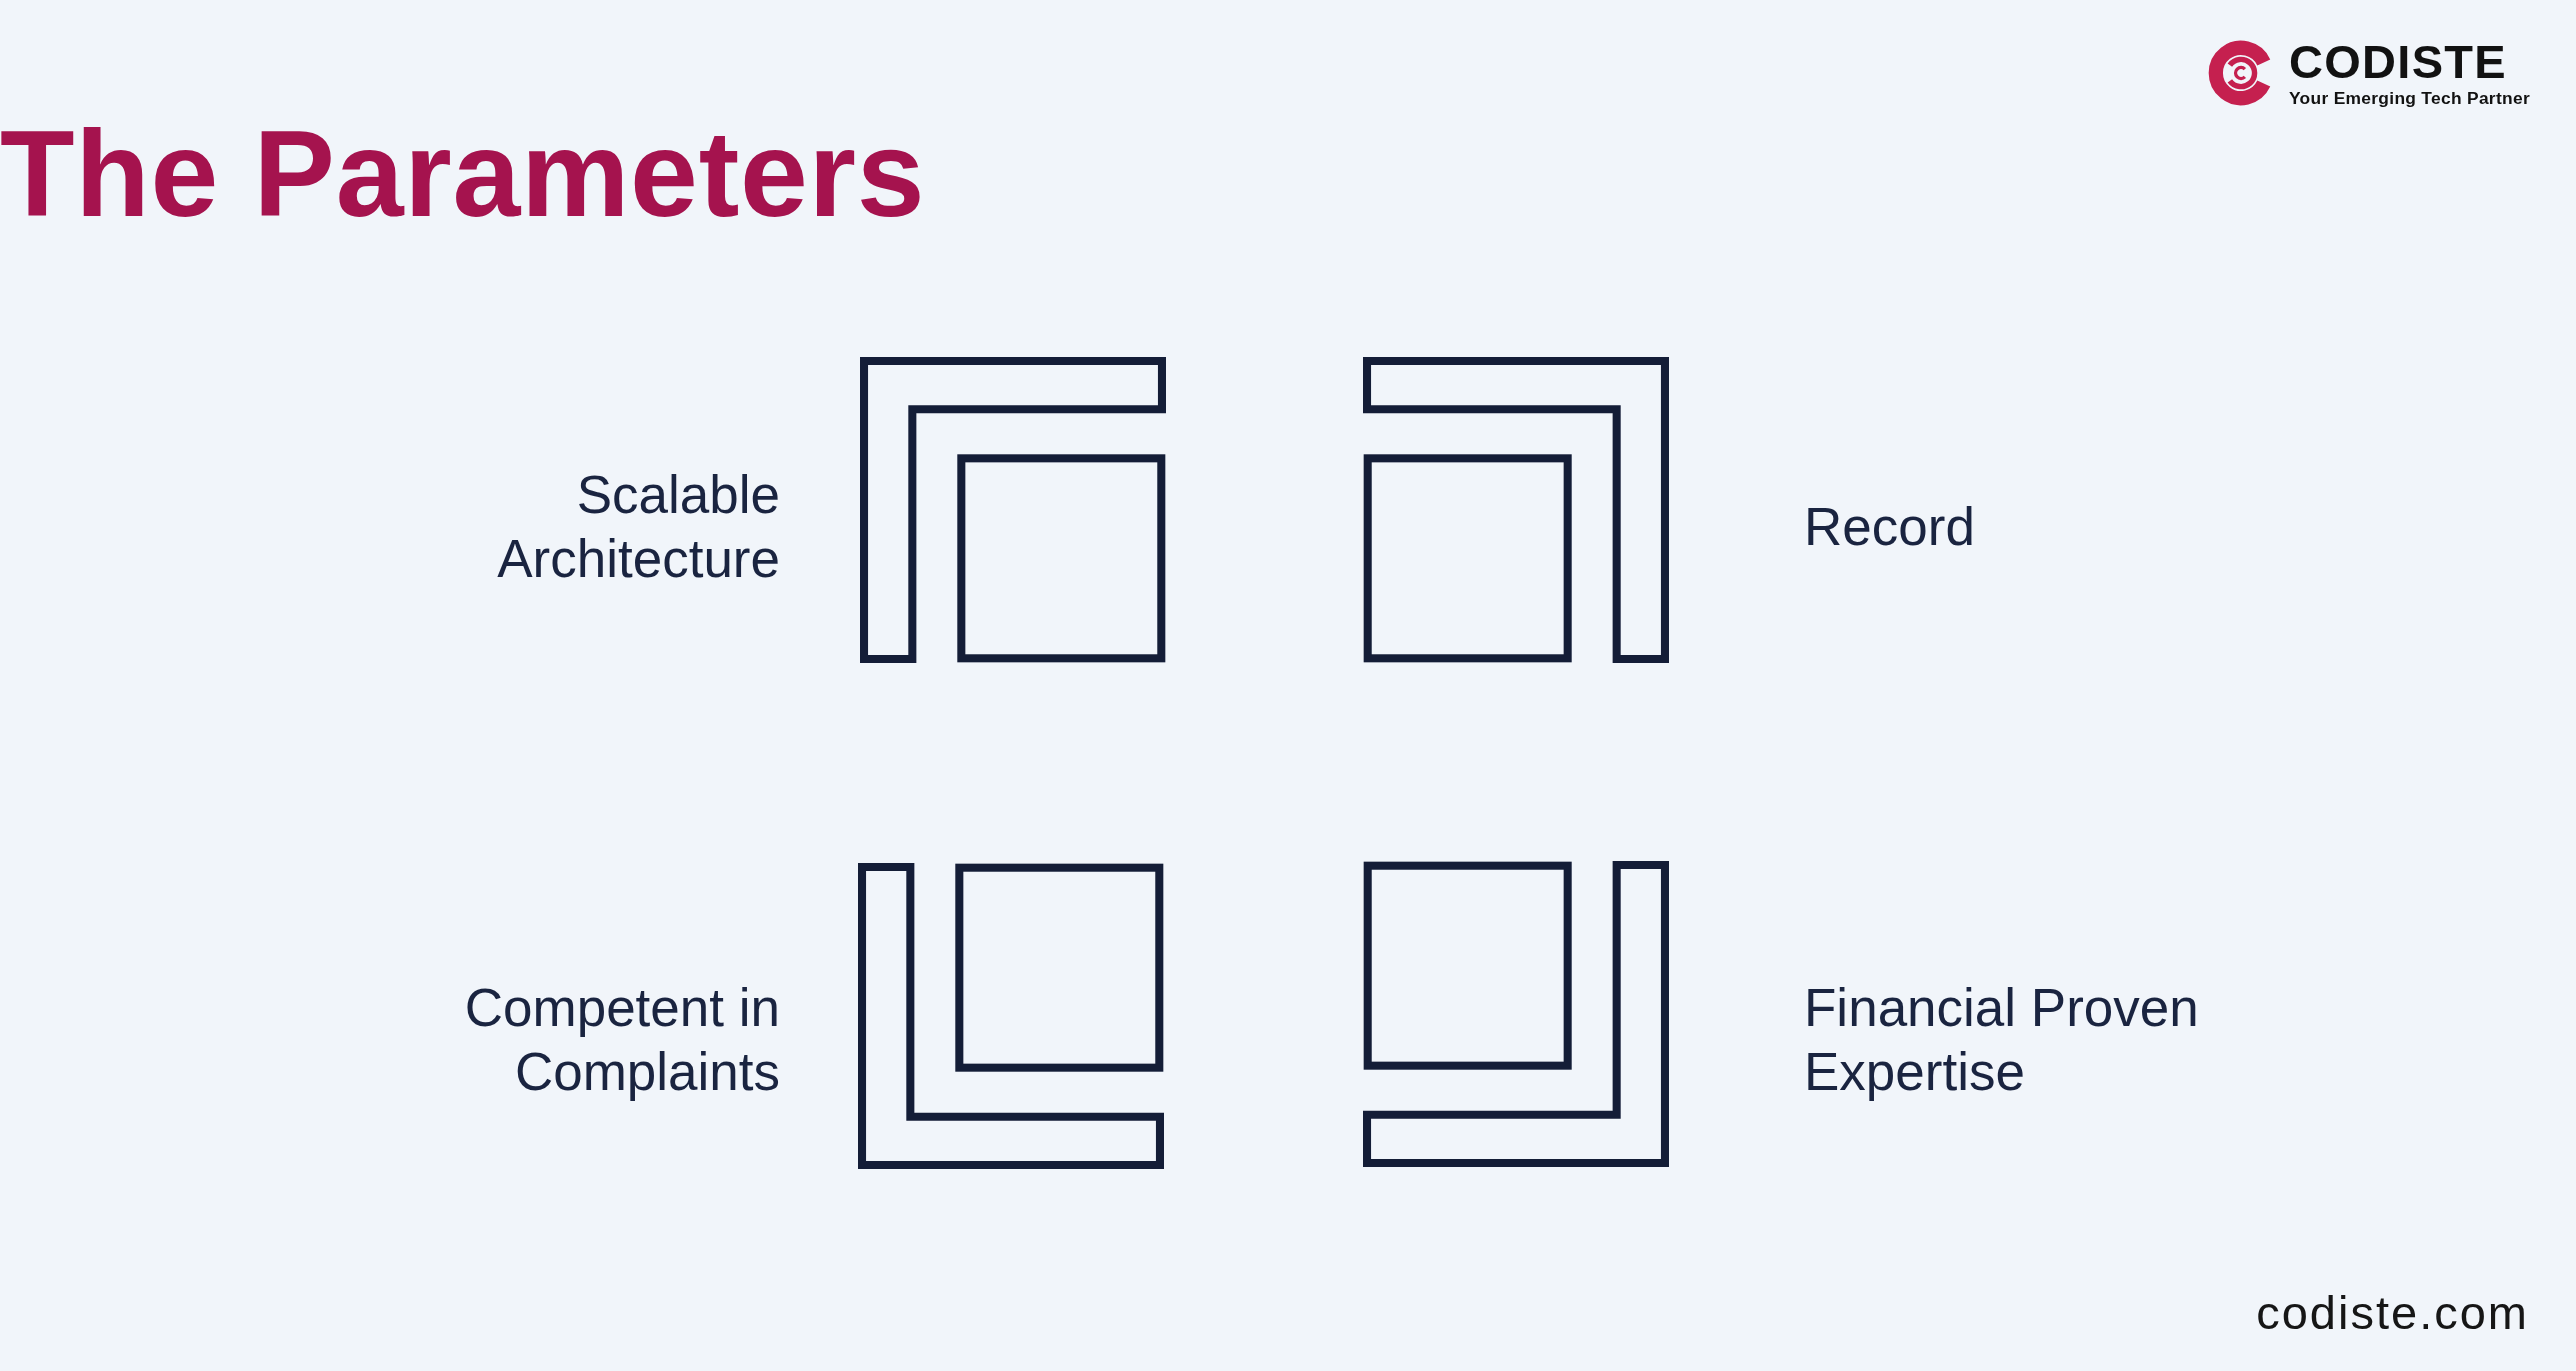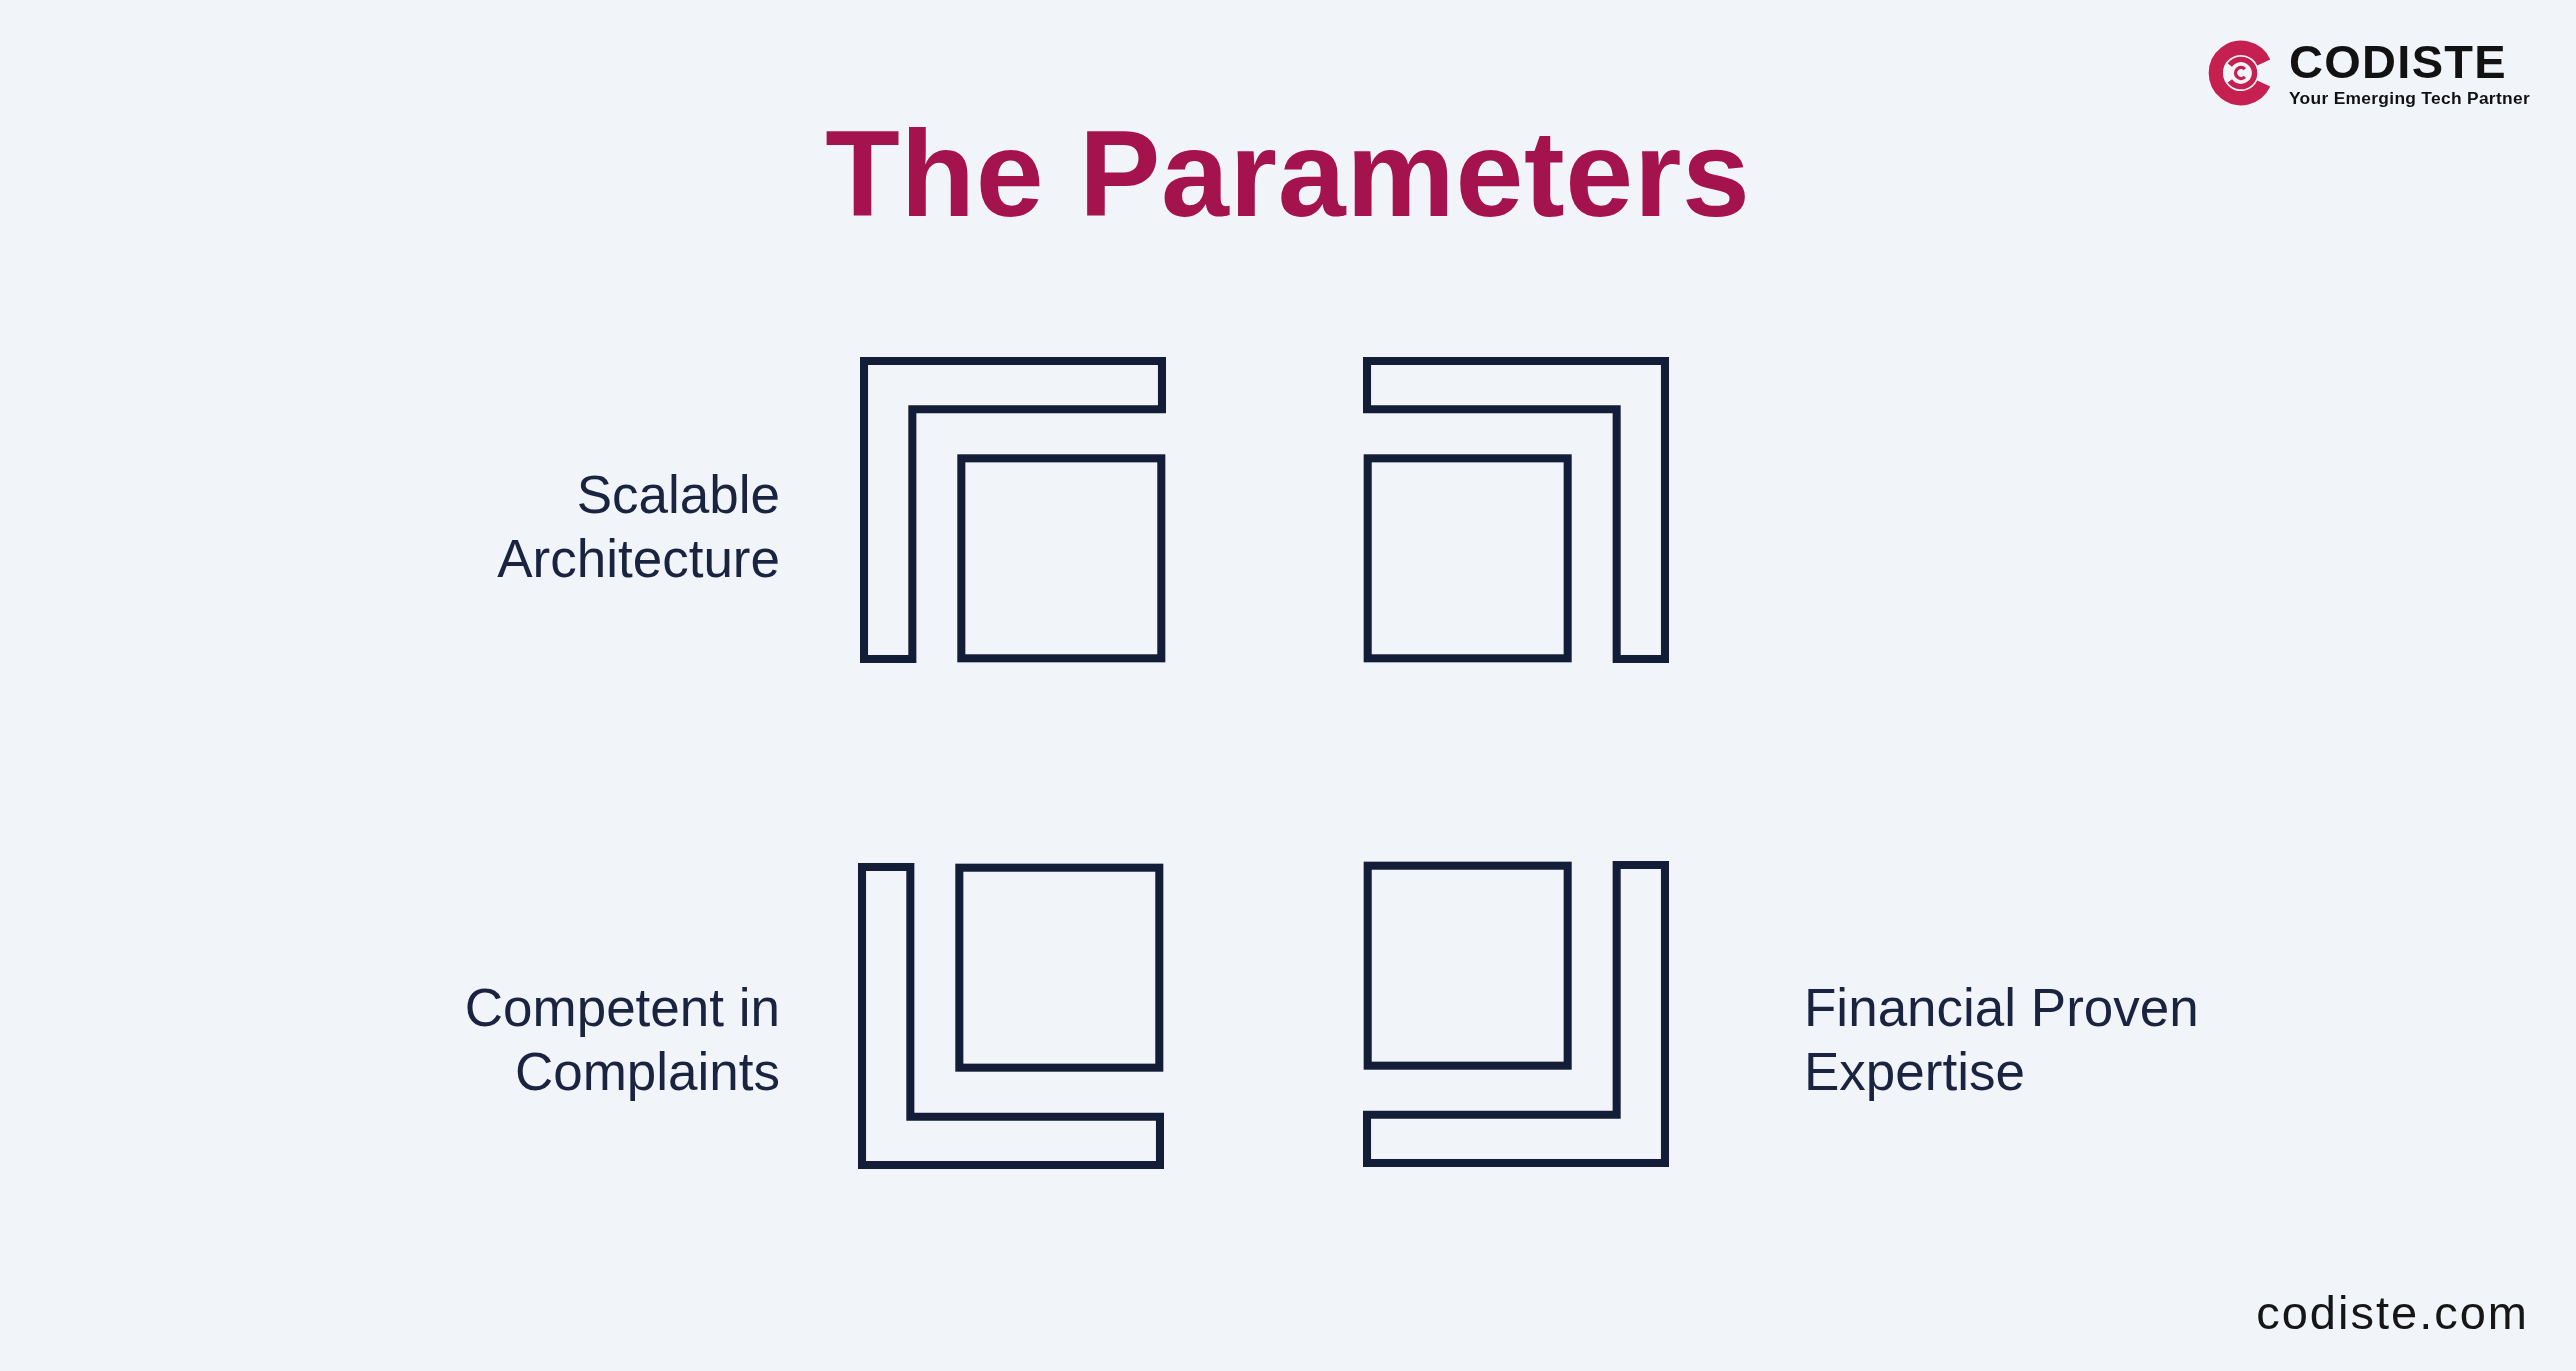--- a/index.html
+++ b/index.html
@@ -14,21 +14,21 @@
   html,body{margin:0;padding:0;}
   body{font-family:"Liberation Sans", sans-serif;}
   .canvas{
     position:relative;
     width:2576px;height:1371px;
     background:var(--bg);
     overflow:hidden;
   }
   .page-title{
     position:absolute;top:113px;left:0;width:100%;
-    text-align:center;
+    text-align:left;
     font-size:122px;font-weight:700;line-height:1;
     color:var(--berry);
     letter-spacing:0.7px;
   }
   
   .brand{
     position:absolute;top:38px;right:46px;
     display:flex;align-items:center;gap:14px;
   }
   .brand-mark{width:68px;height:68px;flex:0 0 auto;}
@@ -103,20 +103,21 @@
     <polygon points="6,6 450,6 450,78 78,78 78,450 6,450" fill="none" stroke="#141D37" stroke-width="12"></polygon>
     <rect x="151" y="151" width="298" height="298" fill="none" stroke="#141D37" stroke-width="12"></rect>
   </svg>
 
   <div class="param-label label-left row-top">
     <div>Scalable</div>
     <div>Architecture</div>
   </div>
 
   <div class="param-label label-right row-top">
+    <div>Record</div>
   </div>
 
   <div class="param-label label-left row-bottom">
     <div>Competent in</div>
     <div>Complaints</div>
   </div>
 
   <div class="param-label label-right row-bottom">
     <div>Financial Proven</div>
     <div>Expertise</div>

